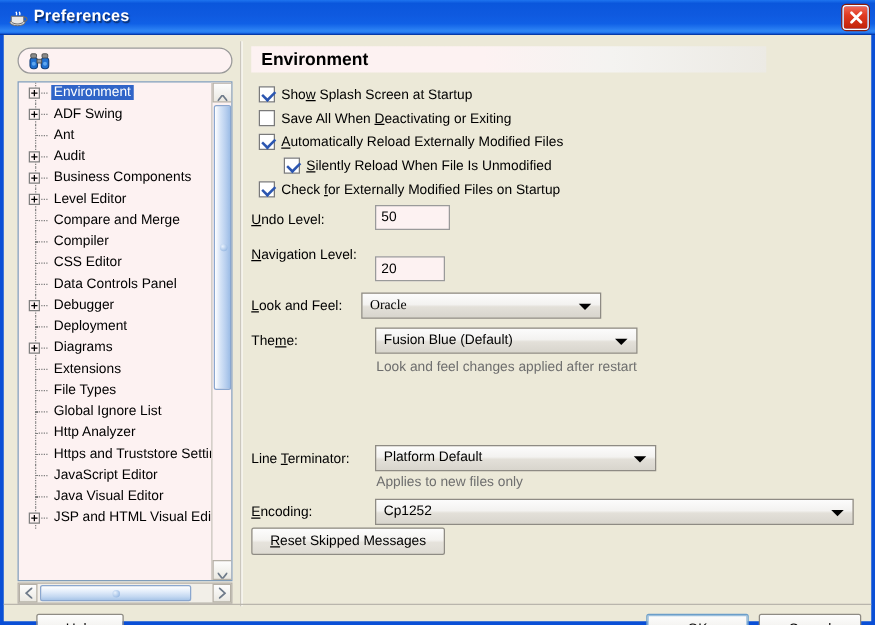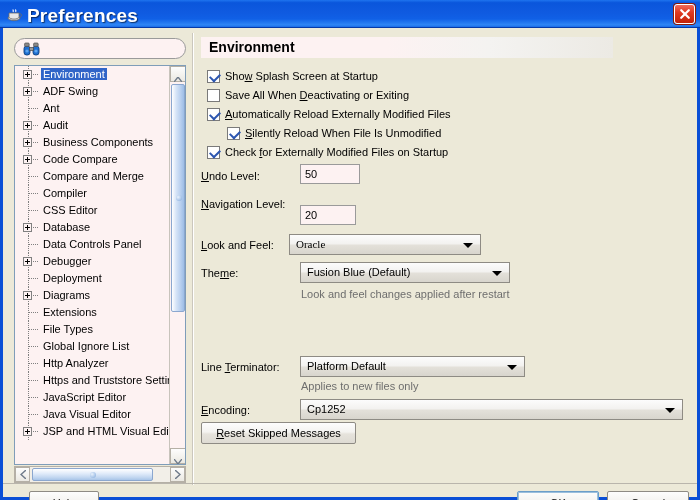--- a/index.html
+++ b/index.html
@@ -20,21 +20,21 @@
   #titlebar {
     position:absolute; left:0; top:0; width:700px; height:28px;
     background:linear-gradient(180deg,#1e74ef 0%, #0a56dc 10%, #0f5ae0 45%, #1060e6 70%, #2f86f5 92%, #1a6be8 100%);
     border-bottom:1px solid #063ba8;
   }
   #title-icon {
     position:absolute; left:7px; top:6px; width:16px; height:16px;
   }
   #title-text {
     position:absolute; left:27px; top:5px;
-    font-size:19px; font-weight:bold; color:#fff;
+    font-size:13px; font-weight:bold; color:#fff;
     text-shadow:1px 1px 1px rgba(0,0,0,.55);
     letter-spacing:.2px;
   }
   #close-btn {
     position:absolute; right:5px; top:4px; width:21px; height:20px;
     background:linear-gradient(180deg,#f06a5a 0%, #e03a22 40%, #c22208 100%);
     border:1px solid #fff; border-radius:3px;
     box-shadow:0 0 0 1px #8c1a08;
     cursor:pointer;
   }
@@ -250,25 +250,24 @@
       <input id="search-input" type="text" placeholder="" style="">
     </div>
 
     <div id="tree-panel">
       <div id="tree-inner">
           <div class="tree-row selected"><span class="vline"></span><span class="dots"></span><span class="expander"></span><span class="lbl">Environment</span></div>
           <div class="tree-row"><span class="vline"></span><span class="dots"></span><span class="expander"></span><span class="lbl">ADF Swing</span></div>
           <div class="tree-row"><span class="vline"></span><span class="dots"></span><span class="lbl">Ant</span></div>
           <div class="tree-row"><span class="vline"></span><span class="dots"></span><span class="expander"></span><span class="lbl">Audit</span></div>
           <div class="tree-row"><span class="vline"></span><span class="dots"></span><span class="expander"></span><span class="lbl">Business Components</span></div>
-          <div class="tree-row"><span class="vline"></span><span class="dots"></span><span class="expander"></span><span class="lbl">Code Compare</span></div>
+          <div class="tree-row"><span class="vline"></span><span class="dots"></span><span class="expander"></span><span class="lbl">Level Editor</span></div>
           <div class="tree-row"><span class="vline"></span><span class="dots"></span><span class="lbl">Compare and Merge</span></div>
           <div class="tree-row"><span class="vline"></span><span class="dots"></span><span class="lbl">Compiler</span></div>
           <div class="tree-row"><span class="vline"></span><span class="dots"></span><span class="lbl">CSS Editor</span></div>
-          <div class="tree-row"><span class="vline"></span><span class="dots"></span><span class="expander"></span><span class="lbl">Database</span></div>
           <div class="tree-row"><span class="vline"></span><span class="dots"></span><span class="lbl">Data Controls Panel</span></div>
           <div class="tree-row"><span class="vline"></span><span class="dots"></span><span class="expander"></span><span class="lbl">Debugger</span></div>
           <div class="tree-row"><span class="vline"></span><span class="dots"></span><span class="lbl">Deployment</span></div>
           <div class="tree-row"><span class="vline"></span><span class="dots"></span><span class="expander"></span><span class="lbl">Diagrams</span></div>
           <div class="tree-row"><span class="vline"></span><span class="dots"></span><span class="lbl">Extensions</span></div>
           <div class="tree-row"><span class="vline"></span><span class="dots"></span><span class="lbl">File Types</span></div>
           <div class="tree-row"><span class="vline"></span><span class="dots"></span><span class="lbl">Global Ignore List</span></div>
           <div class="tree-row"><span class="vline"></span><span class="dots"></span><span class="lbl">Http Analyzer</span></div>
           <div class="tree-row"><span class="vline"></span><span class="dots"></span><span class="lbl">Https and Truststore Settin</span></div>
           <div class="tree-row"><span class="vline"></span><span class="dots"></span><span class="lbl">JavaScript Editor</span></div>

